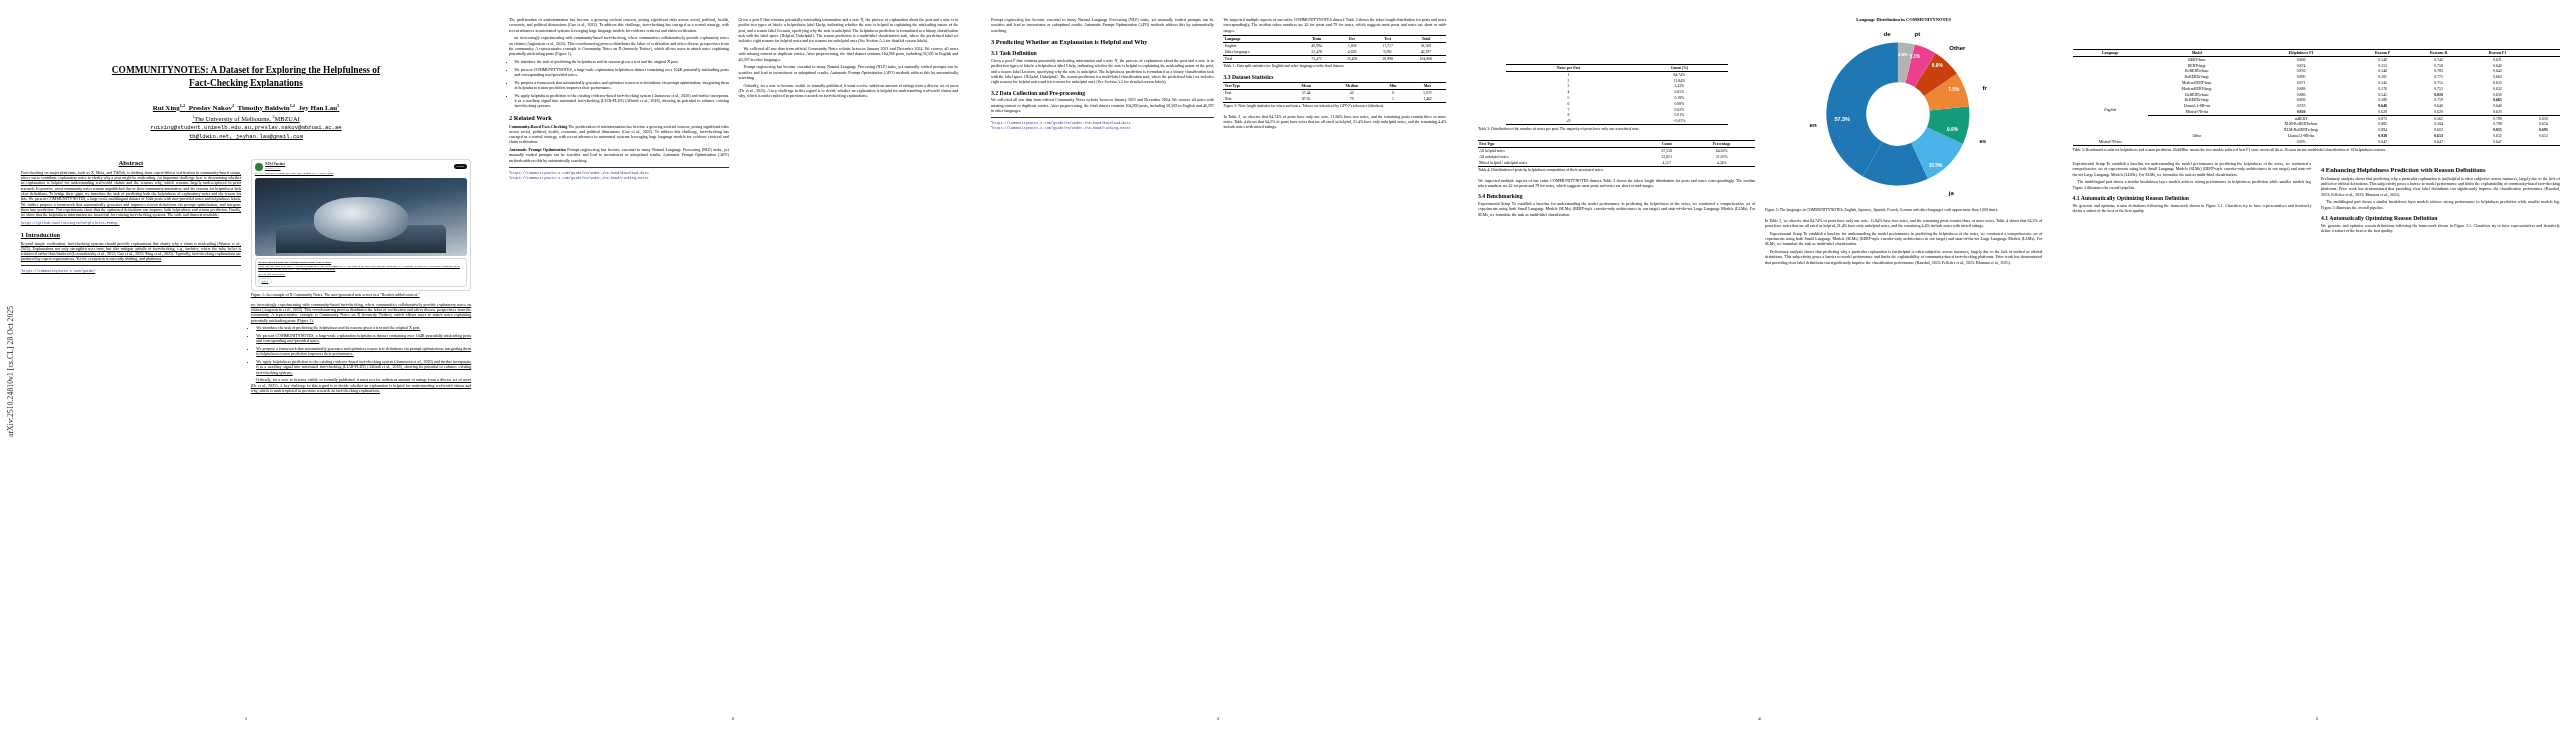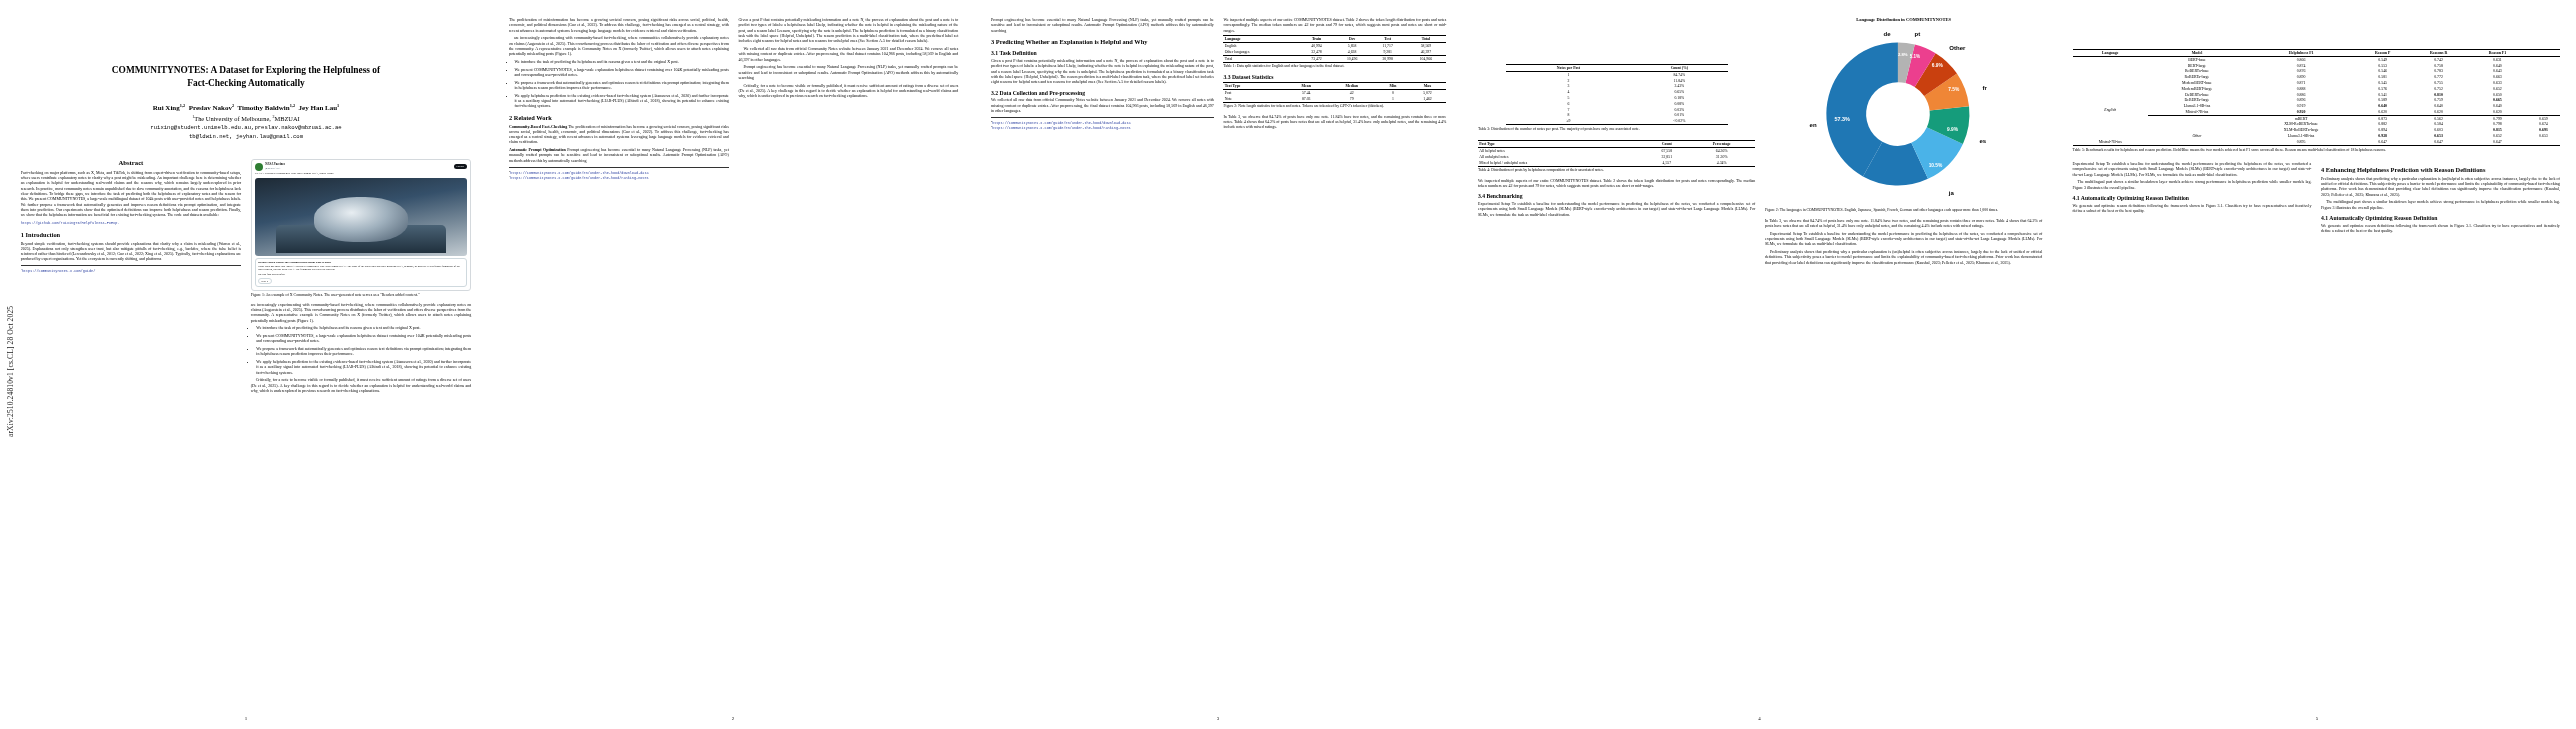--- a/index.html
+++ b/index.html
@@ -1,19 +1,19 @@
 <!DOCTYPE html>
 <html style="font-size:9.7px"><head>
 <meta charset="utf-8">
 <style>
   html,body{margin:0;padding:0;background:#f2f2f2;}
   body{font-family:"Liberation Serif", serif; width:2576px; height:729px; overflow:hidden;}
   .sheet{position:relative;width:2576px;height:729px;background:#ffffff;}
   .page{position:absolute;top:0;background:#ffffff;height:729px;box-sizing:border-box;}
-  .p1{left:0;width:492px;padding:17px 20.7px 0 20.7px;}
+  .p1{left:0;width:492px;padding:17px 20.7px 0 20.7px;text-decoration:underline;}
   .p2{left:493px;width:480px;padding:17px 14.6px 0 16px;}
   .p3{left:975px;width:486px;padding:17px 14.6px 0 16px;}
   .p4{left:1462px;width:595px;padding:17px 14.6px 0 16px;}
   .p5{left:2058px;width:518px;padding:17px 16px 0 14.6px;}
   .arxiv-strip{position:absolute;left:6px;top:182px;width:12px;height:255px;
     writing-mode:vertical-rl;transform:rotate(180deg);font-size:7.6px;color:#222;letter-spacing:0.1px;}
   .title{text-align:center;font-weight:bold;font-size:9.4px;line-height:1.35;margin:47px 17px 0 17px;}
   .authors{text-align:center;font-weight:bold;font-size:7px;margin-top:13.4px;}
   .affil{text-align:center;font-size:6.4px;margin-top:1.8px;}
   .emails{text-align:center;font-size:5.6px;margin-top:2.4px;line-height:1.5;
@@ -73,21 +73,21 @@
 </head>
 <body>
 
 <div class="sheet">
 
   <div class="page p1">
     <div class="arxiv-strip">arXiv:2510.24810v1  [cs.CL]  28 Oct 2025</div>
 
     <div class="title">
       <span>COMMUNITYNOTES: A Dataset for Exploring the Helpfulness of</span><br>
-      <span>Fact-Checking Automatically</span>
+      <span>Fact-Checking Explanations</span>
     </div>
     <div class="authors">
       Rui Xing<sup>1,2</sup>&nbsp; Preslav Nakov<sup>2</sup>&nbsp; Timothy Baldwin<sup>1,2</sup>&nbsp; Jey Han Lau<sup>1</sup>
     </div>
     <div class="affil">
       <sup>1</sup>The University of Melbourne, <sup>2</sup>MBZUAI
     </div>
     <div class="emails">
       <div>ruixing@student.unimelb.edu.au,preslav.nakov@mbzuai.ac.ae</div>
       <div>tb@ldwin.net, jeyhan.lau@gmail.com</div>

